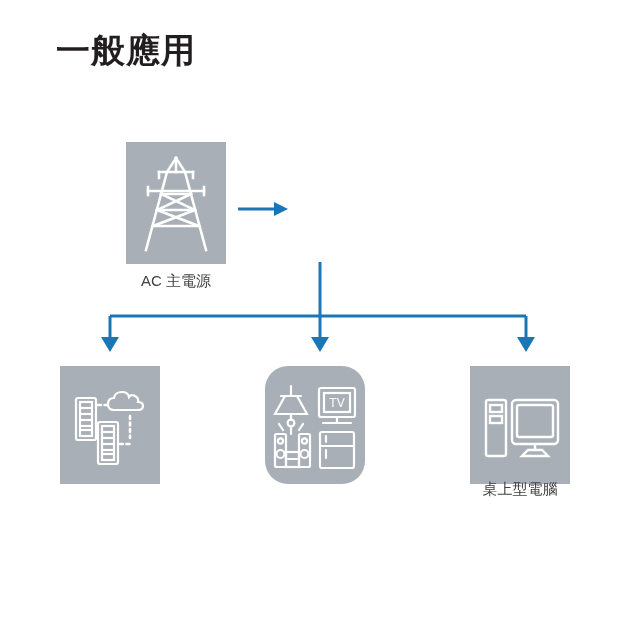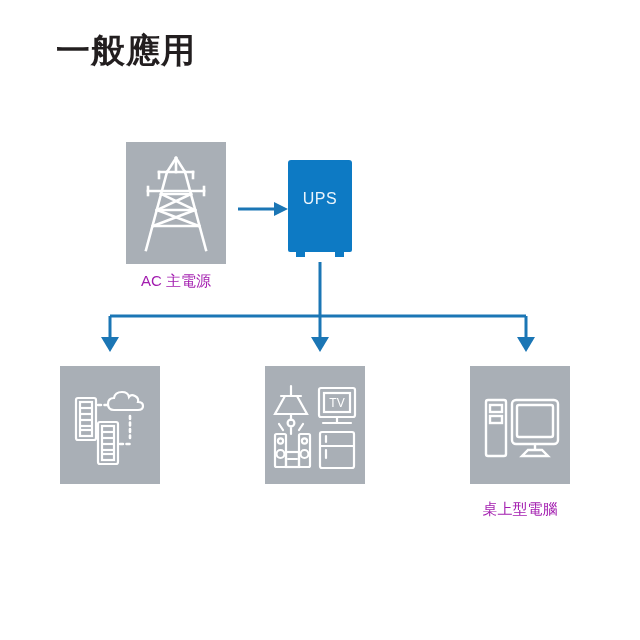--- a/index.html
+++ b/index.html
@@ -45,21 +45,21 @@
 
   
   .tile {
     position: absolute;
     background: #a9afb6;
   }
   .tile-svg { display: block; width: 100%; height: 100%; }
 
   #tile-ac      { left: 126px; top: 142px; width: 100px; height: 122px; }
   #tile-network { left: 60px;  top: 366px; width: 100px; height: 118px; }
-  #tile-home    { left: 265px; top: 366px; width: 100px; height: 118px; }
+  #tile-home    { left: 265px; top: 366px; width: 100px; height: 118px; border-radius: 23px; }
   #tile-desktop { left: 470px; top: 366px; width: 100px; height: 118px; }
 
   
   #ups-unit {
     position: absolute;
     left: 288px;
     top: 160px;
     width: 64px;
     height: 96px;
   }
@@ -89,27 +89,27 @@
     background: #0d7ac4;
   }
   #ups-foot-left  { left: 8px; }
   #ups-foot-right { left: 47px; }
 
   
   .caption {
     position: absolute;
     text-align: center;
     font-size: 15px;
-    color: #a21caf;
+    color: #404040;
     white-space: nowrap;
   }
   #caption-ac      { left: 106px; top: 272px; width: 140px; }
   #caption-network { left: 40px;  top: 500px; width: 140px; }
   #caption-home    { left: 245px; top: 500px; width: 140px; }
-  #caption-desktop { left: 450px; top: 500px; width: 140px; }
+  #caption-desktop { left: 450px; top: 480px; width: 140px; }
 </style>
 </head>
 <body>
 
 <div id="page">
 
   <div id="title">一般應用</div>
 
   <svg id="diagram" viewBox="0 0 640 640" xmlns="http://www.w3.org/2000/svg">
 
@@ -170,26 +170,20 @@
 
         <line x1="35" y1="52" x2="69" y2="68"></line>
         <line x1="65" y1="52" x2="31" y2="68"></line>
         <line x1="31" y1="68" x2="73" y2="84"></line>
         <line x1="69" y1="68" x2="27" y2="84"></line>
       </g>
     </svg>
   </div>
   <div class="caption" id="caption-ac">AC 主電源</div>
 
-  <div id="ups-unit">
-    <div id="ups-body"></div>
-    <div id="ups-label">UPS</div>
-    <div class="ups-foot" id="ups-foot-left"></div>
-    <div class="ups-foot" id="ups-foot-right"></div>
-  </div>
 
   <div class="tile" id="tile-network">
     <svg class="tile-svg" viewBox="0 0 100 118">
       <g stroke="#ffffff" stroke-width="2.2" fill="none">
 
         <g>
           <rect x="16" y="32" width="20" height="42" rx="2"></rect>
           <rect x="20" y="36" width="12" height="34"></rect>
           <line x1="20" y1="42" x2="32" y2="42"></line>
           <line x1="20" y1="48" x2="32" y2="48"></line>

